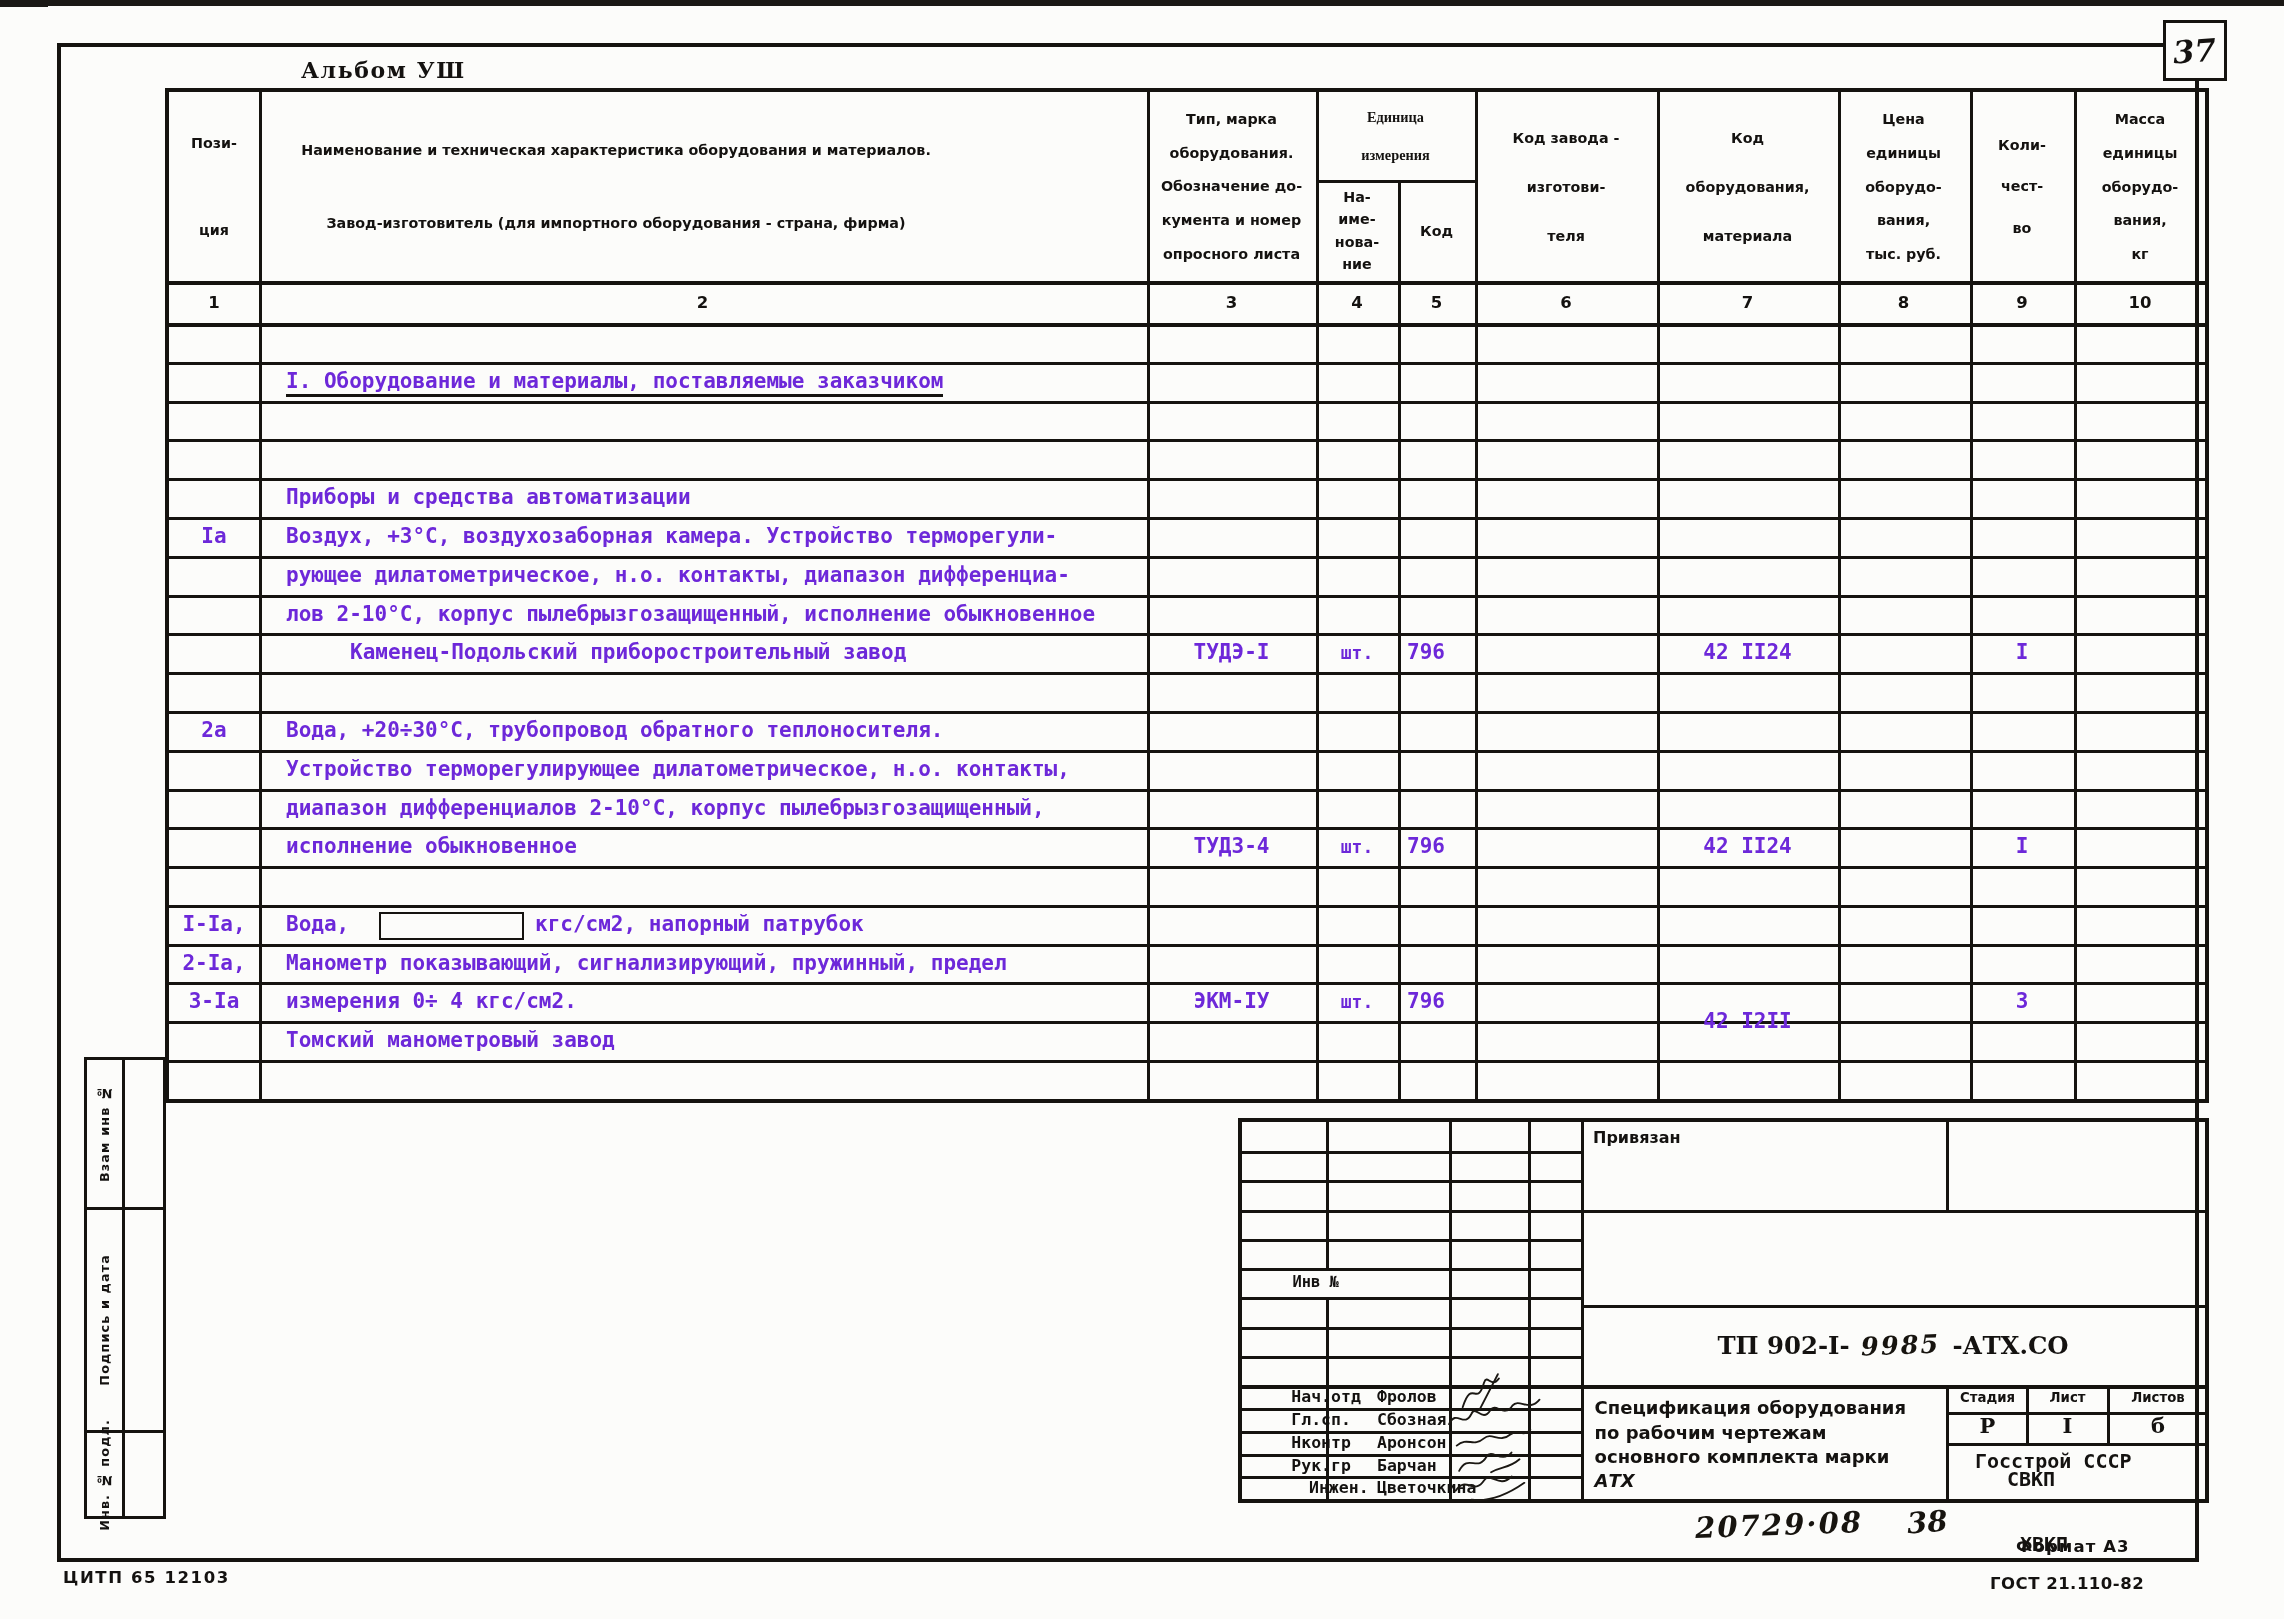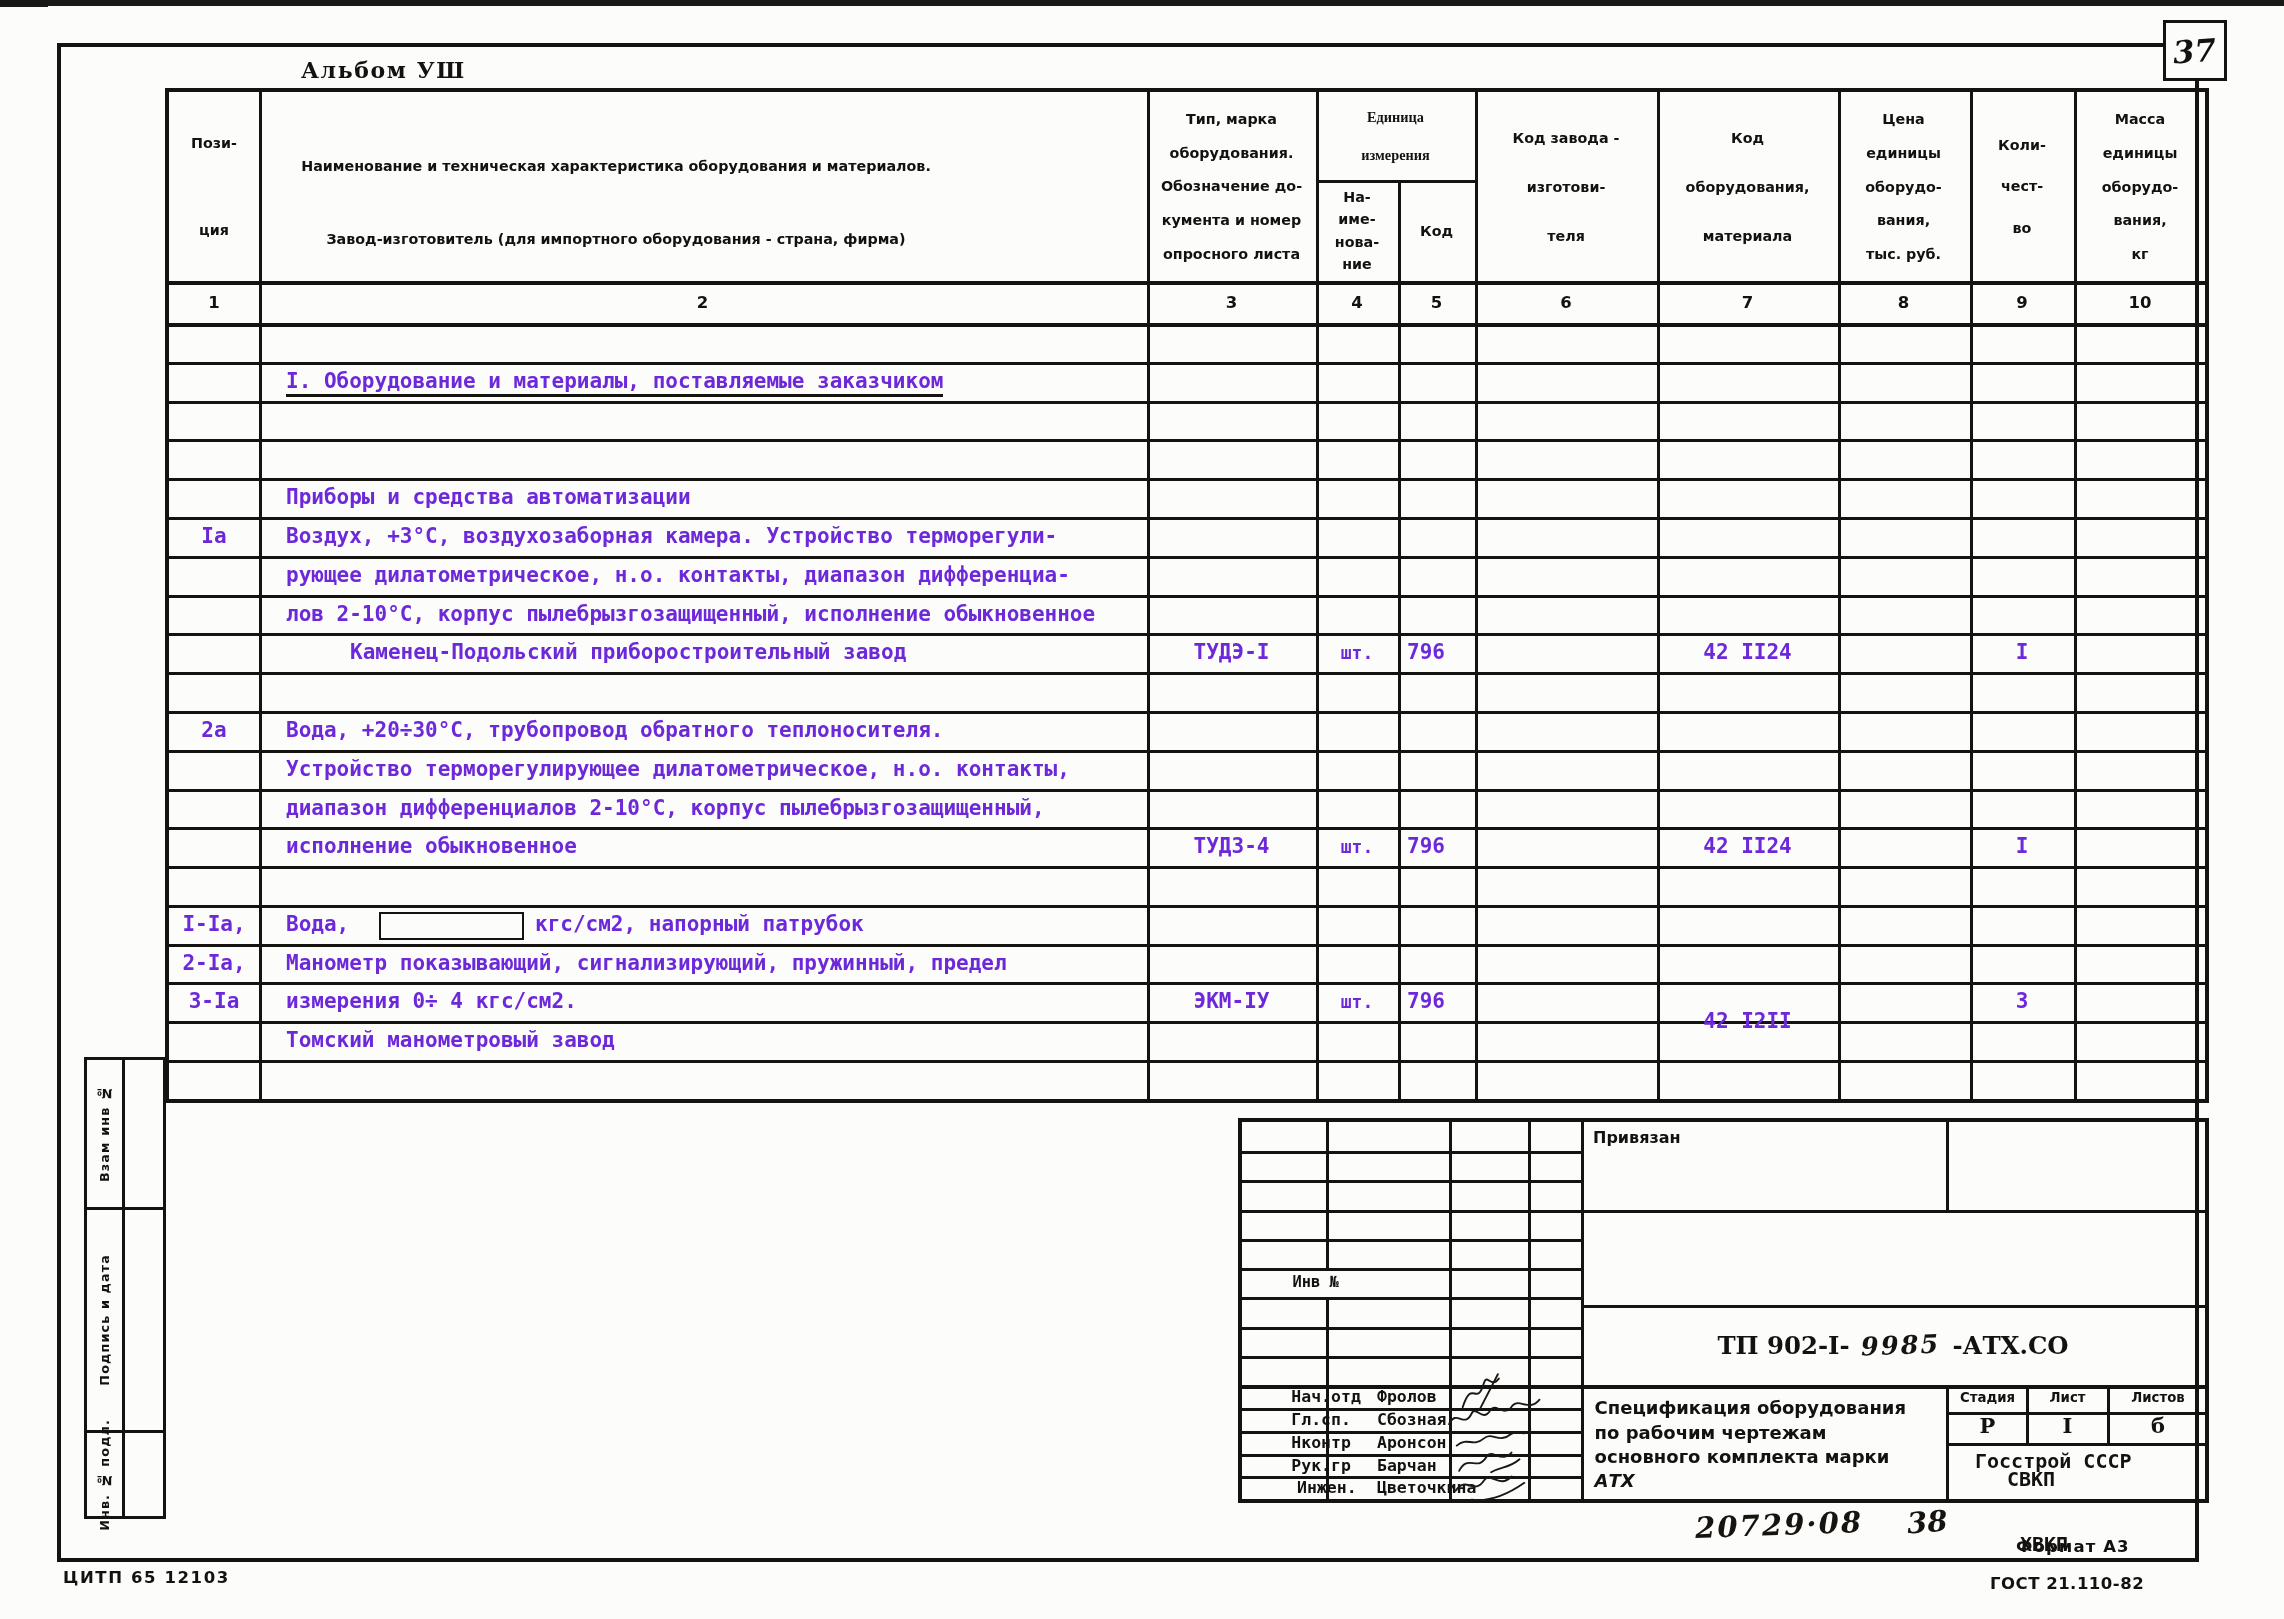--- a/index.html
+++ b/index.html
@@ -65,21 +65,21 @@
   </div>
 
   <div class="album abs">Альбом УШ</div>
 
   <div class="spec-table">
 
     <div class="hcell" style="left:0;top:0;width:90px;height:189px;">
       <span>Пози-</span>
       <span>ция</span>
     </div>
-    <div class="hcell" style="left:90px;top:0;width:714px;height:189px;padding:21px 16px;margin-top:16px;">
+    <div class="hcell" style="left:90px;top:0;width:714px;height:189px;padding:21px 16px;">
       <span>Наименование и техническая характеристика  оборудования и материалов.</span>
       <span>Завод-изготовитель  (для импортного оборудования -  страна, фирма)</span>
     </div>
     <div class="hcell" style="left:978px;top:0;width:169px;height:189px;padding:9.6px 2.1px;">
       <span>Тип,  марка</span>
       <span>оборудования.</span>
       <span>Обозначение до-</span>
       <span>кумента и номер</span>
       <span>опросного листа</span>
     </div>
@@ -274,21 +274,21 @@
     </div>
 
     <div class="tb-text signrow-label" style="left:5.3px;top:265px;">Нач.отд</div>
     <div class="tb-text signrow-label" style="left:91px;top:265px;">Фролов</div>
     <div class="tb-text signrow-label" style="left:5.3px;top:288px;">Гл.сп.</div>
     <div class="tb-text signrow-label" style="left:91px;top:288px;">Сбозная</div>
     <div class="tb-text signrow-label" style="left:5.3px;top:311px;">Нконтр</div>
     <div class="tb-text signrow-label" style="left:91px;top:311px;">Аронсон</div>
     <div class="tb-text signrow-label" style="left:5.3px;top:334px;">Рук.гр</div>
     <div class="tb-text signrow-label" style="left:91px;top:334px;">Барчан</div>
-    <div class="tb-text signrow-label" style="left:11px;top:356px;text-align:right;">Инжен.</div>
+    <div class="tb-text signrow-label" style="left:23px;top:356px;text-align:right;">Инжен.</div>
     <div class="tb-text signrow-label" style="left:91px;top:356px;">Цветочкина</div>
 
     <svg class="sig" style="left:210px;top:249px;" width="64" height="40" viewBox="0 0 120 75">
         <path d="M20,68 C38,12 46,70 60,22 C66,4 74,34 88,14 M52,72 L86,6"></path>
       </svg>
     <svg class="sig" style="left:202px;top:276px;transform:rotate(-6deg);" width="101" height="32" viewBox="0 0 190 60">
         <path d="M8,40 C25,12 35,52 52,25 C62,8 70,45 88,22 C100,8 112,40 130,18 C145,4 160,34 182,12"></path>
       </svg>
     <svg class="sig" style="left:211px;top:303px;transform:rotate(-4deg);" width="80" height="26.6" viewBox="0 0 150 50">
         <path d="M6,34 C28,18 36,40 58,24 C74,12 86,36 108,20 C122,10 132,28 146,14"></path>

